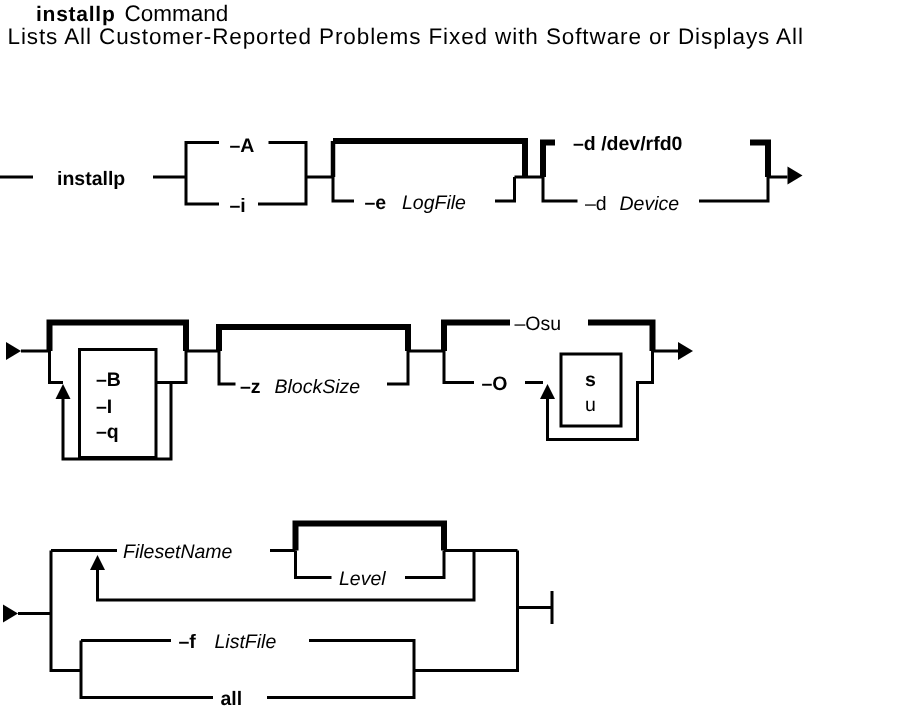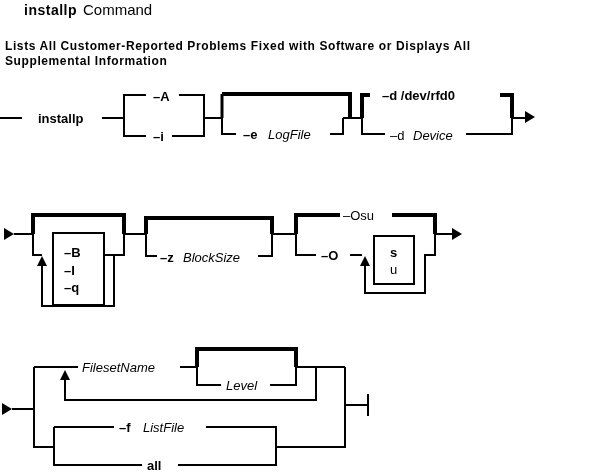--- a/index.html
+++ b/index.html
@@ -1,34 +1,33 @@
 <!DOCTYPE html>
 <html><head>
 <meta charset="utf-8">
 <style>
   html, body { margin: 0; padding: 0; background: #ffffff; }
   body { width: 606px; height: 475px; position: relative; overflow: hidden; font-family: "Liberation Sans", sans-serif; color: #000; }
   .title { position: absolute; left: 5px; top: 1px; font-size: 15px; white-space: nowrap; margin-left: 19px; }
   .title .cmd { font-weight: bold; letter-spacing: 0.5px; font-size: 14px; }
   .title .word { margin-left: 6px; }
-  .subtitle { position: absolute; left: 5px; top: 39px; font-size: 12px; font-weight: bold; letter-spacing: 0.6px; line-height: 15px; width: 600px; }
+  .subtitle { position: absolute; left: 5px; top: 17px; font-size: 15px; font-weight: normal; letter-spacing: 0.6px; line-height: 15px; width: 600px; }
   svg { position: absolute; left: 0; top: 0; }
   svg text { font-family: "Liberation Sans", sans-serif; font-size: 13px; }
   .b { font-weight: bold; }
   .i { font-style: italic; }
 </style>
 </head>
 <body>
 
 <div class="title">
   <span class="cmd">installp</span><span class="word">Command</span>
 </div>
 <div class="subtitle">
   <div>Lists All Customer-Reported Problems Fixed with Software or Displays All</div>
-  <div>Supplemental Information</div>
 </div>
 
 <svg width="606" height="475" viewBox="0 0 606 475" xmlns="http://www.w3.org/2000/svg">
   <g fill="none" stroke="#000" stroke-width="2">
 
     <line x1="0" y1="118" x2="22" y2="118"></line>
     <line x1="102" y1="118" x2="124" y2="118"></line>
 
     <path d="M146 95 L124 95 L124 136 L146 136 M179 95 L204 95 L204 136 L172 136 M204 118 L222 118"></path>
 

